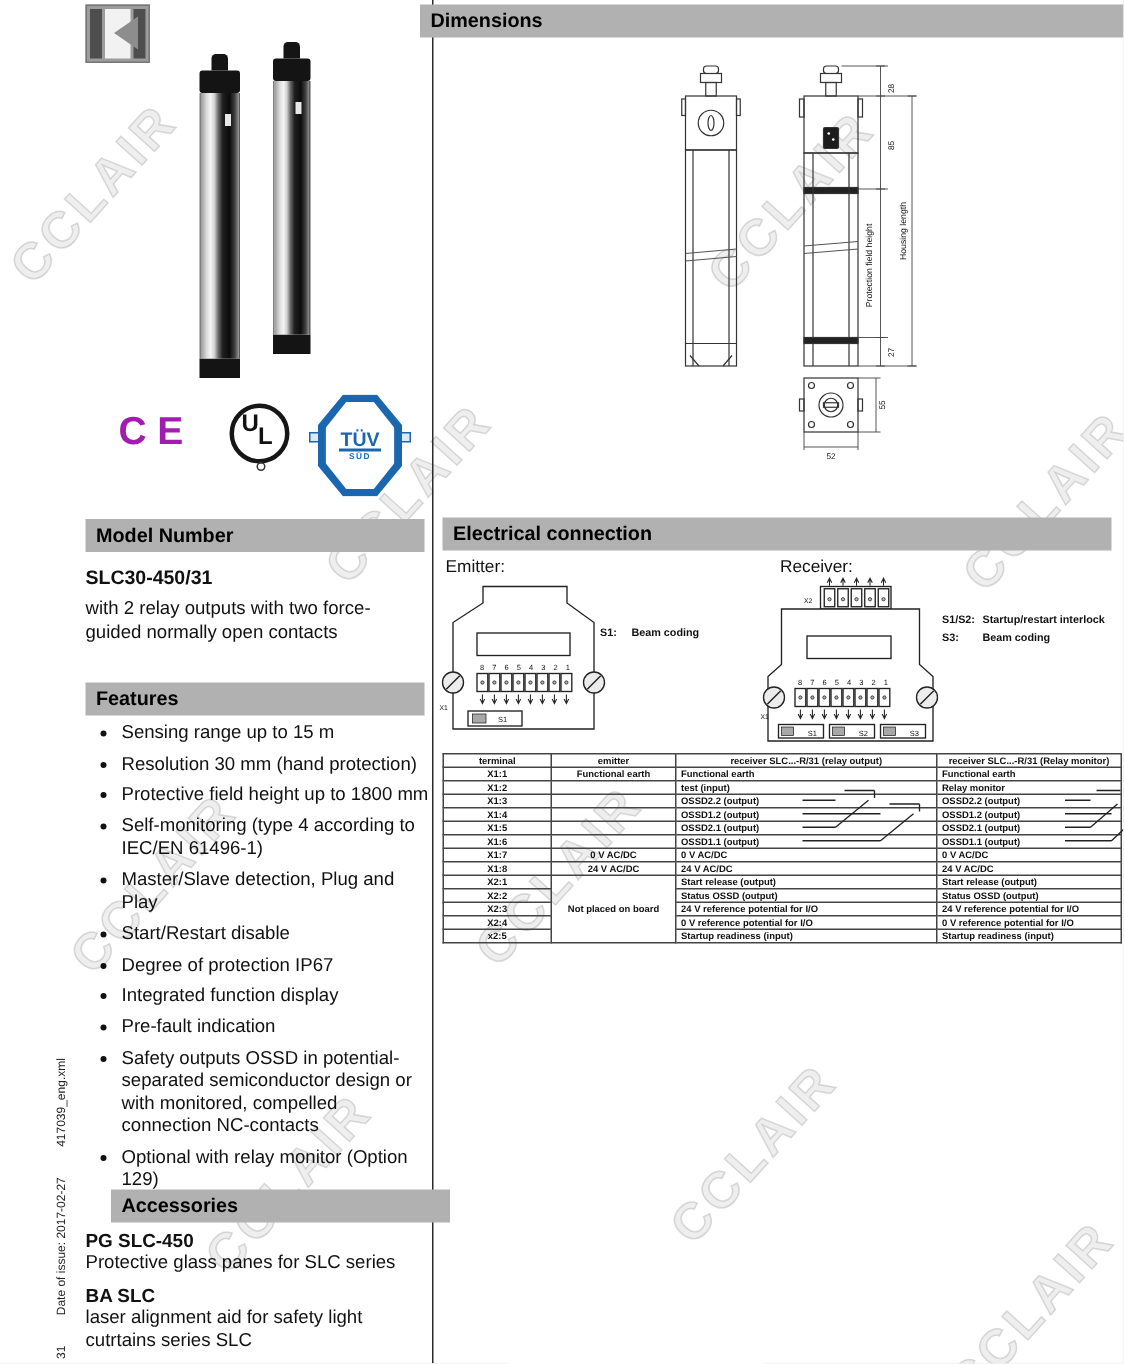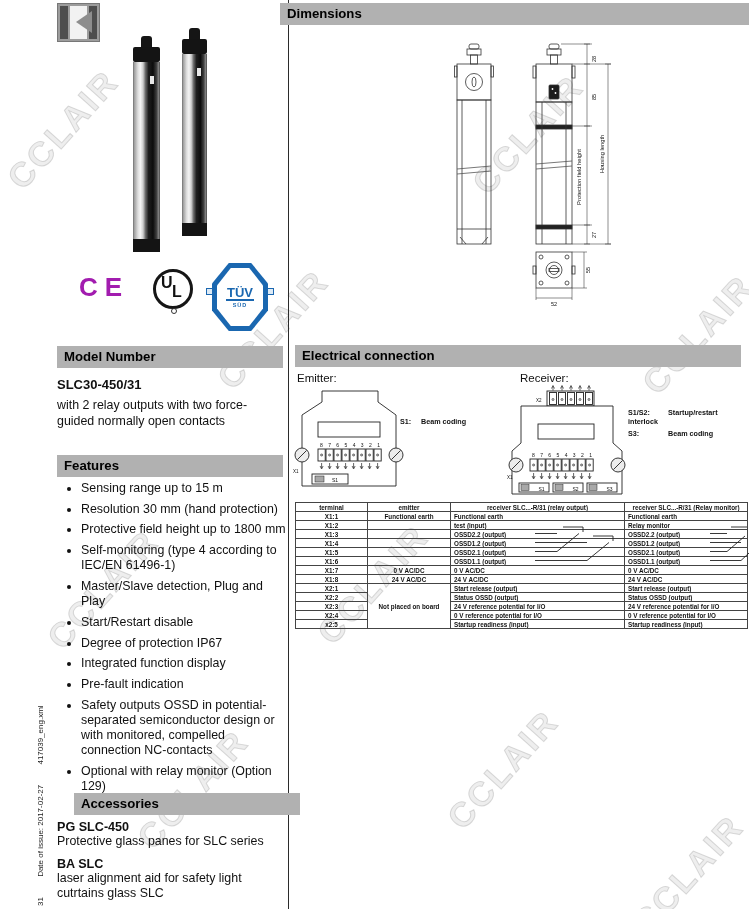--- a/index.html
+++ b/index.html
@@ -58,21 +58,21 @@
   .features ul{margin:0;padding-left:24px;}
   .features li{font-size:12.4px;line-height:15.2px;margin-bottom:5.5px;}
   .acc{position:absolute;left:57px;top:820px;width:228px;z-index:1;}
   .acc .aname{font-size:12.6px;font-weight:700;margin-top:8px;}
   .acc .aname:first-child{margin-top:0;}
   .acc .adesc{font-size:12.4px;line-height:15px;}
   
   .lbl{position:absolute;font-size:11.5px;color:#111;z-index:1;}
   .note{position:absolute;font-size:7.2px;font-weight:700;z-index:1;}
   .note .k{display:inline-block;min-width:15px;margin-right:6px;}
-  .note2 .k{display:inline-block;min-width:26px;margin-right:14px;}
+  .note2 .k{display:inline-block;min-width:26px;margin-right:1px;}
   .note2 div{margin-bottom:3px;}
   svg{position:absolute;z-index:1;}
   svg text{font-family:"Liberation Sans",sans-serif;fill:#111;}
   
   .ttable{position:absolute;left:295px;top:502px;width:452px;border-collapse:collapse;z-index:1;
           table-layout:fixed;font-size:6.3px;}
   .ttable th,.ttable td{border:1px solid #444;height:8px;padding:0 3px;overflow:hidden;white-space:nowrap;font-weight:600;}
   .ttable th{text-align:center;font-weight:700;}
   .ttable td.c0,.ttable td.c1{text-align:center;}
   .ttable td.c2,.ttable td.c3{text-align:left;}
@@ -162,21 +162,21 @@
         <li>Safety outputs OSSD in potential-separated semiconductor design or with monitored, compelled connection NC-contacts</li>
         <li>Optional with relay monitor (Option 129)</li>
       </ul>
   </div>
 
   <div class="bar" style="left:74px;top:793px;width:226px">Accessories</div>
   <div class="acc">
       <div class="aname">PG SLC-450</div>
       <div class="adesc">Protective glass panes for SLC series</div>
       <div class="aname">BA SLC</div>
-      <div class="adesc">laser alignment aid for safety light cutrtains glass SLC</div>
+      <div class="adesc">laser alignment aid for safety light cutrtains series SLC</div>
     </div>
 
   <div class="bar" style="left:280px;top:3px;width:494px">Dimensions</div>
 
   <svg style="left:440px;top:33px" width="220" height="282" viewBox="0 0 220 282" fill="none" stroke="#333" stroke-width="0.8">
 
     <g>
       <rect x="29" y="11" width="10" height="5" rx="2"></rect>
       <rect x="27" y="16" width="14" height="6"></rect>
       <rect x="30.5" y="22" width="7" height="9"></rect>

